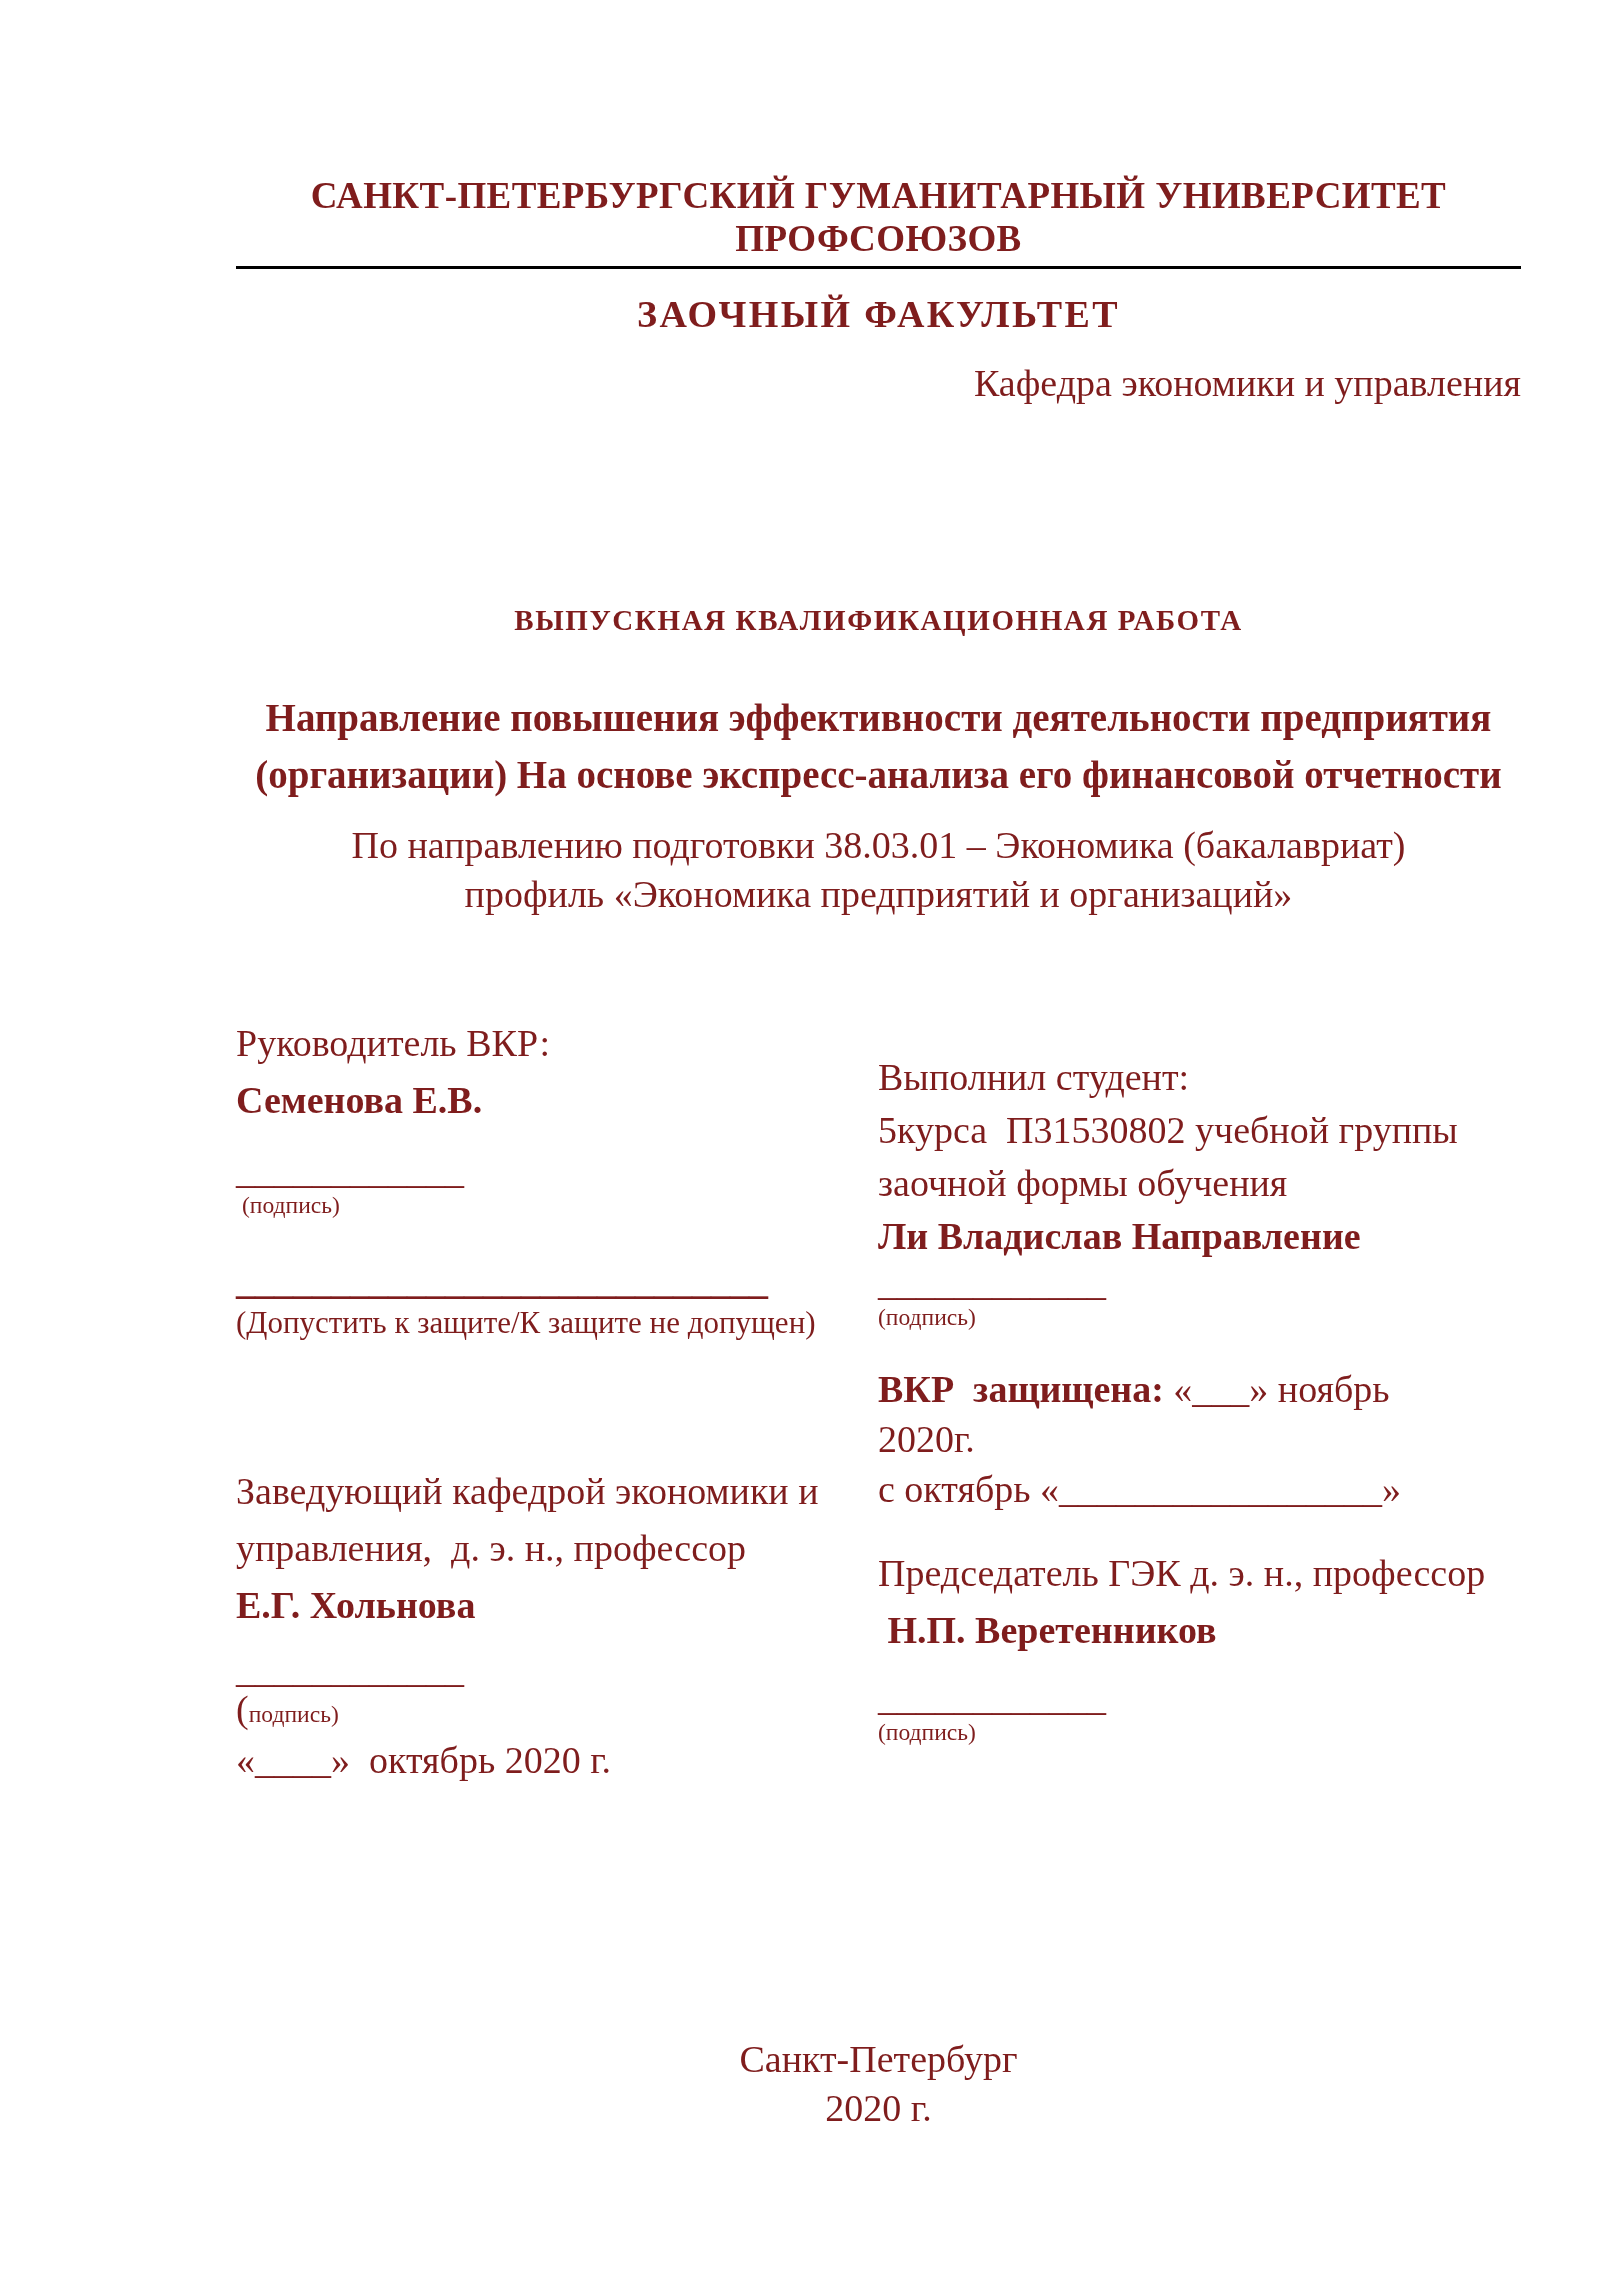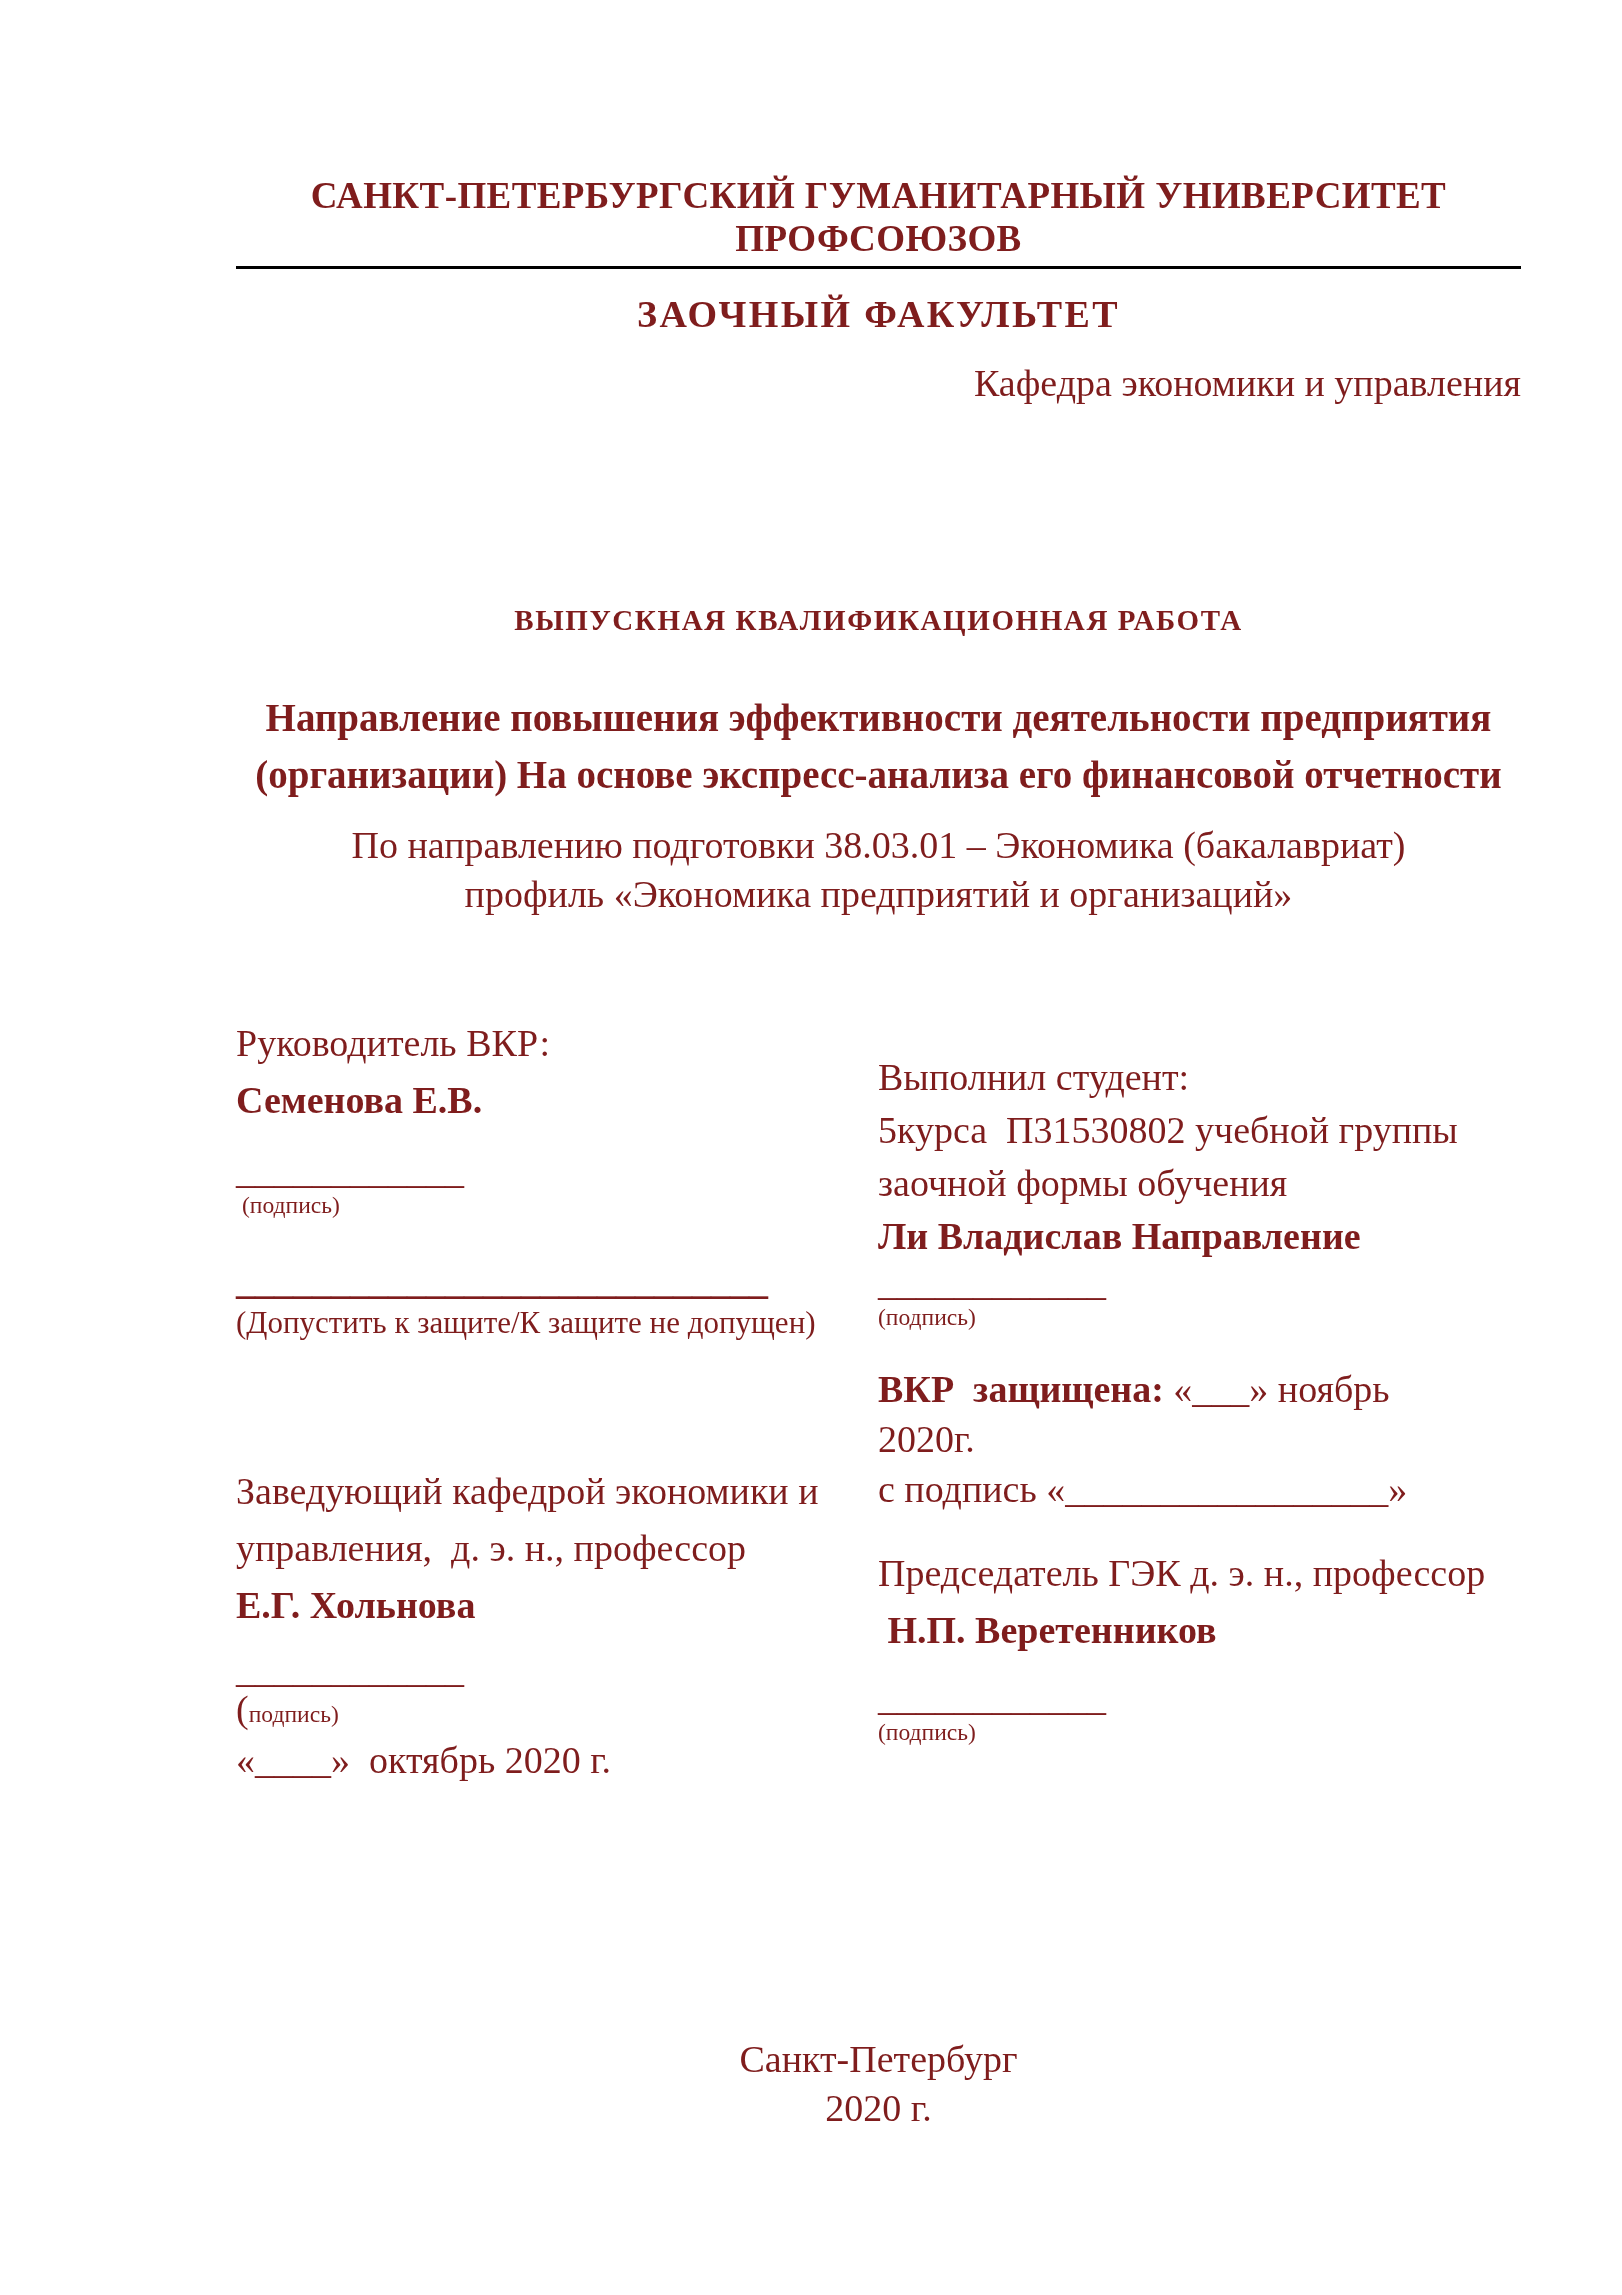--- a/index.html
+++ b/index.html
@@ -133,21 +133,21 @@
     <div class="col-right">
       <div class="line-r">Выполнил студент:</div>
       <div class="line-r">5курса  П31530802 учебной группы</div>
       <div class="line-r">заочной формы обучения</div>
       <div class="line-r bold">Ли Владислав Направление</div>
       <div class="uline">____________</div>
       <div class="caption-small">(подпись)</div>
       <div class="spacer" style="height:31px"></div>
       <div class="line-m"><span class="bold">ВКР  защищена:</span><span> «___» ноябрь</span></div>
       <div class="line-m">2020г.</div>
-      <div class="line-m">с подпись «_________________»</div>
+      <div class="line-m">с октябрь «_________________»</div>
       <div class="spacer" style="height:31px"></div>
       <div class="line">Председатель ГЭК д. э. н., профессор</div>
       <div class="line bold"> Н.П. Веретенников</div>
       <div class="spacer" style="height:19px"></div>
       <div class="uline">____________</div>
       <div class="caption-small">(подпись)</div>
     </div>
 
   </div>
 

